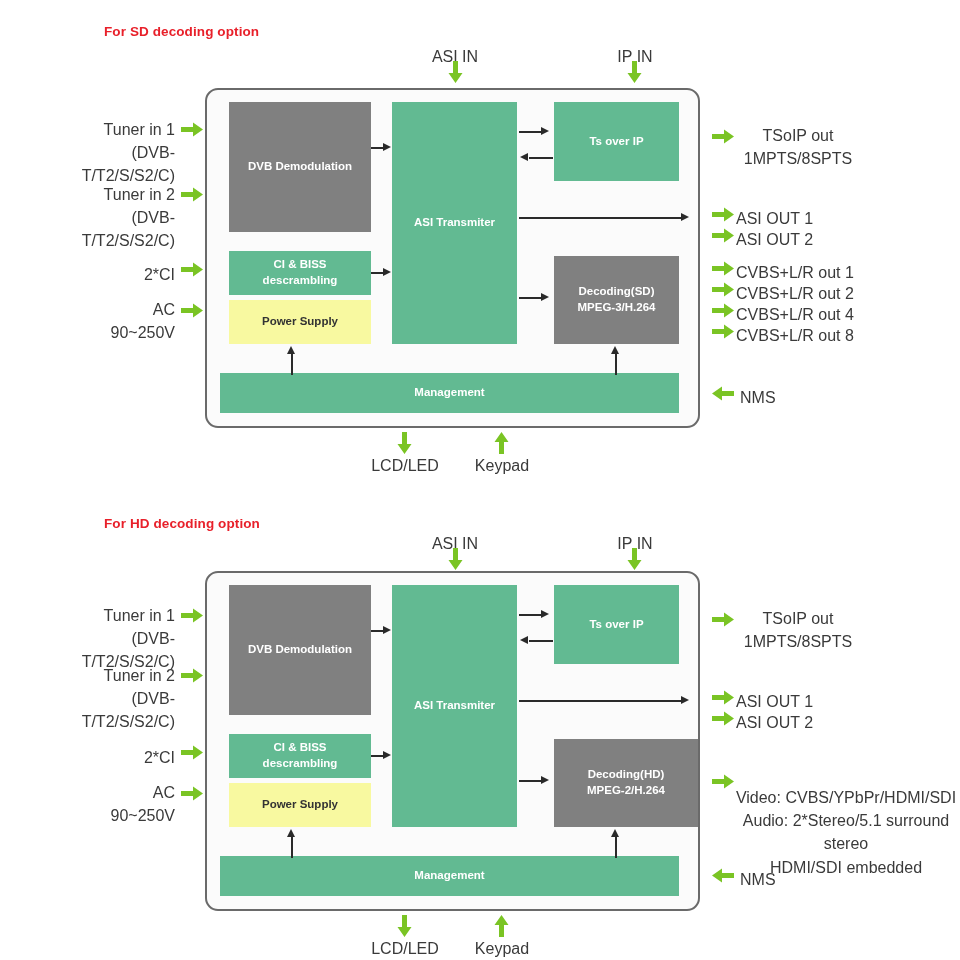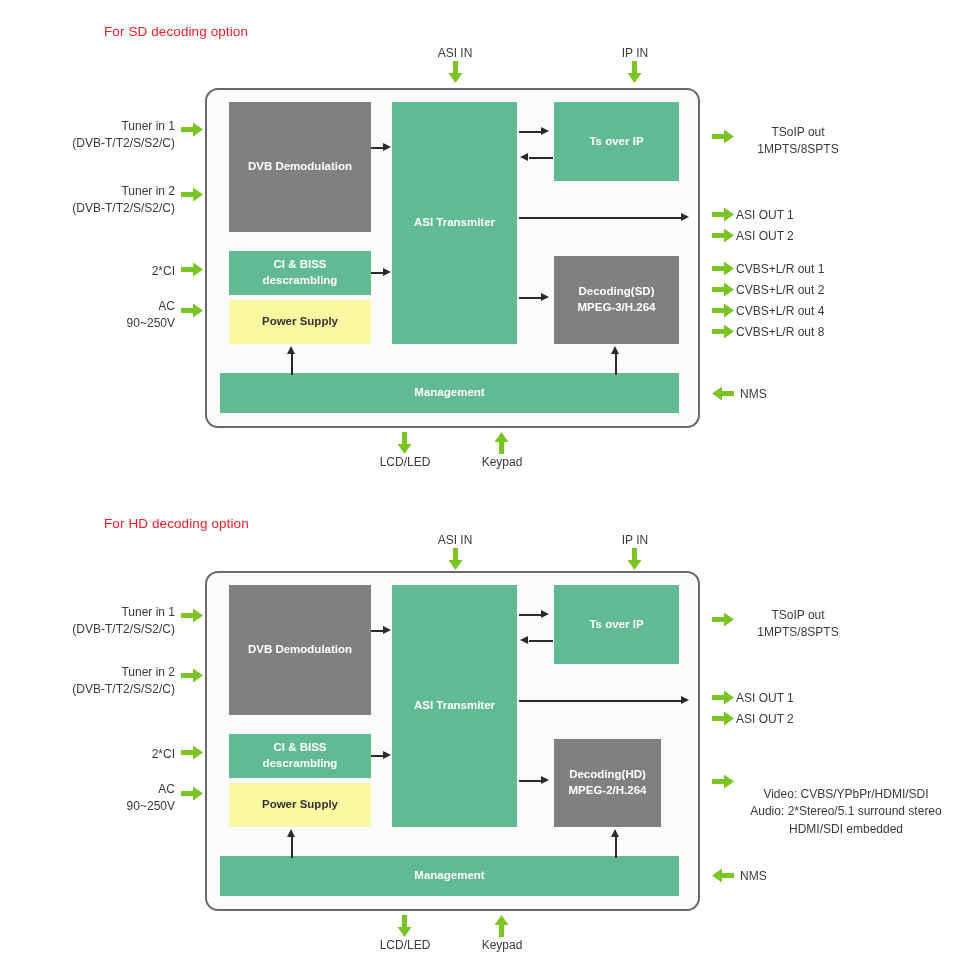--- a/index.html
+++ b/index.html
@@ -13,21 +13,21 @@
   }
   .page{position:relative;width:960px;height:960px;}
 
   
   .section{position:absolute;left:0;width:960px;}
   #section-sd{top:0;height:485px;}
   #section-hd{top:486px;height:474px;}
 
   .section-title{
     position:absolute;
-    font-size:13.5px;font-weight:normal;
+    font-size:13.5px;font-weight:bold;
     color:#e8202a;
     letter-spacing:.1px;
     white-space:nowrap;
   }
 
   
   .chassis{
     position:absolute;
     border:2px solid #6a6a6a;
     border-radius:13px;
@@ -45,21 +45,21 @@
     line-height:1.35;
     white-space:pre-line;
   }
   .blk.gray{background:#808080;color:#ffffff;}
   .blk.green{background:#62ba92;color:#ffffff;}
   .blk.yellow{background:#f8f9a0;color:#333333;}
 
   
   .lbl{
     position:absolute;
-    font-size:12px;
+    font-size:16px;
     line-height:1.45;
     color:#3a3a3a;
     white-space:pre-line;
   }
   .lbl.r{text-align:right;}
   .lbl.l{text-align:left;}
   .lbl.c{text-align:center;}
 
   
   .garrow{position:absolute;color:#7ac424;line-height:0;}
@@ -287,21 +287,21 @@
     </div>
 
     <div class="chassis" style="left:205px;top:85px;width:495px;height:340px;">
 
       <div class="blk gray" style="left:22px;top:12px;width:142px;height:130px;">DVB Demodulation</div>
       <div class="blk green" style="left:22px;top:161px;width:142px;height:44px;">CI &amp; BISS
 descrambling</div>
       <div class="blk yellow" style="left:22px;top:210px;width:142px;height:44px;">Power Supply</div>
       <div class="blk green" style="left:185px;top:12px;width:125px;height:242px;">ASI Transmiter</div>
       <div class="blk green" style="left:347px;top:12px;width:125px;height:79px;">Ts over IP</div>
-      <div class="blk gray" style="left:347px;top:166px;width:107px;height:88px;">Decoding(HD)
+      <div class="blk gray" style="left:347px;top:166px;width:144px;height:88px;">Decoding(HD)
 MPEG-2/H.264</div>
       <div class="blk green" style="left:13px;top:283px;width:459px;height:40px;">Management</div>
 
       <div class="conn h" style="left:164px;top:57px;width:13px;"></div>
       <div class="head right" style="left:176px;top:53px;"></div>
       <div class="conn h" style="left:164px;top:182px;width:13px;"></div>
       <div class="head right" style="left:176px;top:178px;"></div>
       <div class="conn h" style="left:312px;top:41px;width:23px;"></div>
       <div class="head right" style="left:334px;top:37px;"></div>
       <div class="conn h" style="left:322px;top:67px;width:24px;"></div>

